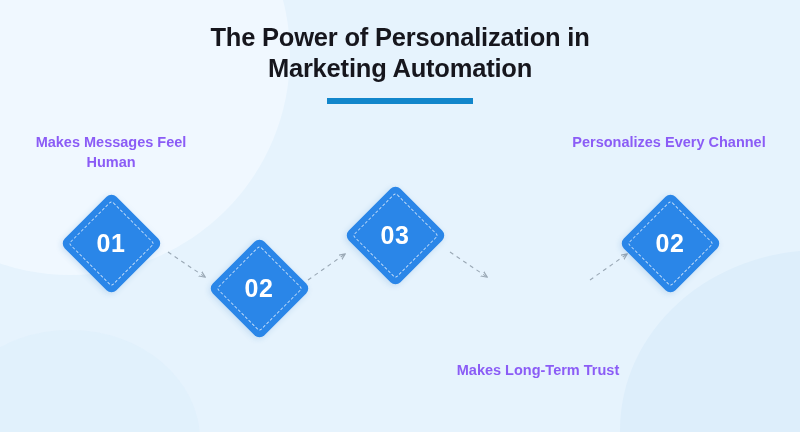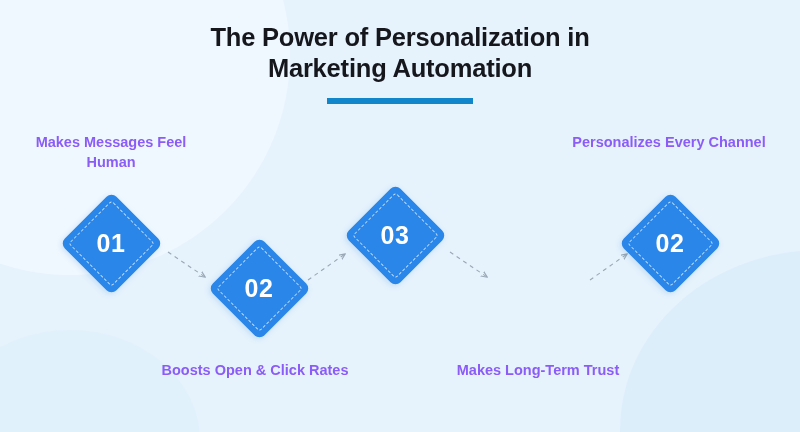--- a/index.html
+++ b/index.html
@@ -127,21 +127,20 @@
       <div class="num">01</div>
     </div>
     <div class="caption" style="left:11px; top:132px;">Makes Messages Feel Human</div>
 
     <div class="node" style="left:208px; top:237px; width:102px; height:102px;text-decoration:underline;">
       <div class="diamond" style="left:14.5px; top:14.5px;">
         <div class="dash"></div>
       </div>
       <div class="num">02</div>
     </div>
-    <div class="caption" style="left:155px; top:360px;">Boosts Open &amp; Click Rates</div>
 
     <div class="node" style="left:344px; top:184px; width:102px; height:102px;">
       <div class="diamond" style="left:14.5px; top:14.5px;">
         <div class="dash"></div>
       </div>
       <div class="num">03</div>
     </div>
 
     <div class="caption" style="left:438px; top:360px;">Makes Long-Term Trust</div>
 

